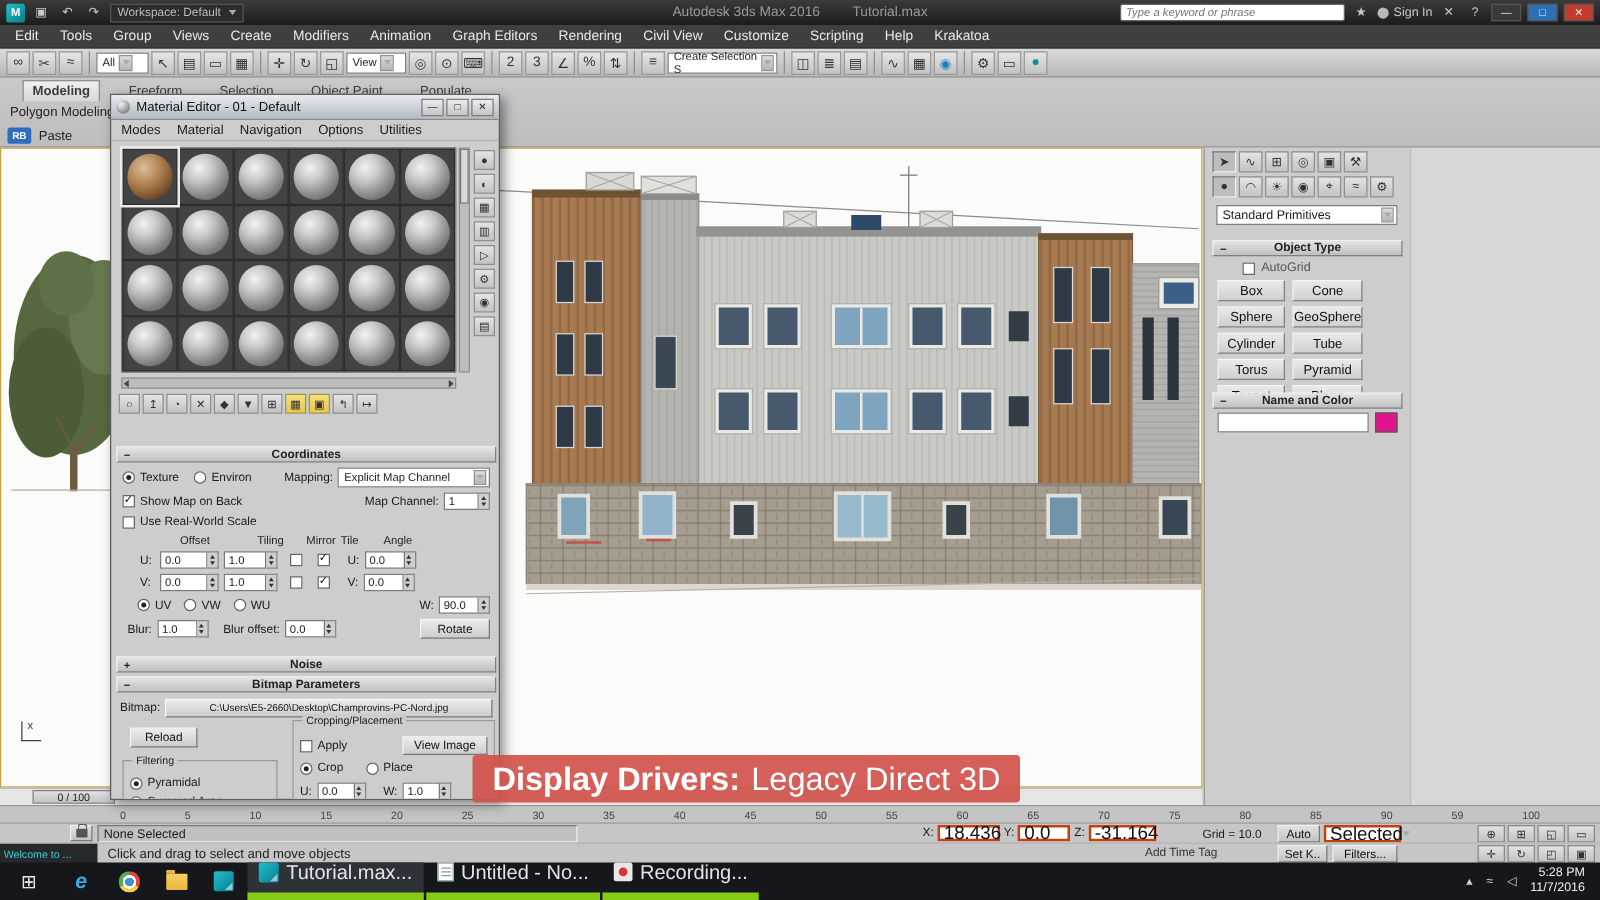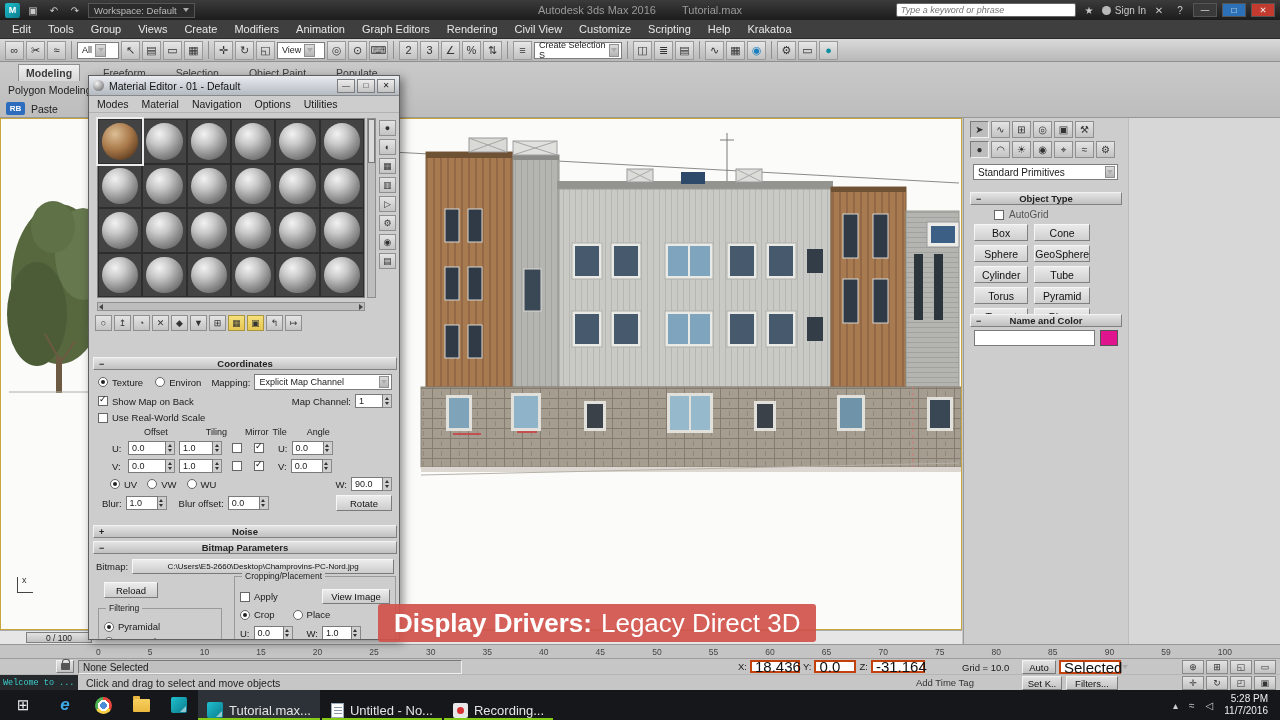--- a/index.html
+++ b/index.html
@@ -108,32 +108,32 @@
 .tgrip{position:absolute;left:26px;top:1px;width:66px;height:11px;background:linear-gradient(#e2e2e2,#c2c2c2);border:1px solid #808080;font-size:8.5px;display:flex;align-items:center;justify-content:center;color:#222}
 .trackbar{position:absolute;left:0;top:644px;width:1280px;height:14px;background:#c4c4c4;border-top:1px solid #989898;z-index:7}
 .ticks{display:flex;justify-content:space-between;padding:2px 48px 0 96px;font-size:8.5px;color:#444}
 .srow{position:absolute;left:0;width:1280px;height:16px;background:#c6c6c6;z-index:7}
 .sbtn{background:linear-gradient(#e2e2e2,#c2c2c2);border:1px solid;border-color:#f0f0f0 #7a7a7a #7a7a7a #f0f0f0;font-size:9.5px;display:flex;align-items:center;justify-content:center;color:#111}
 .sunken{border:1px solid;border-color:#7a7a7a #f0f0f0 #f0f0f0 #7a7a7a;background:#c0c0c0}
 .wfield{background:#fff;border:2px solid #c2410c;font-size:15px;display:flex;align-items:center;padding:0 3px;color:#111}
 .navicon{width:22px;height:14px;background:linear-gradient(#e2e2e2,#c2c2c2);border:1px solid #8a8a8a;font-size:9px;display:flex;align-items:center;justify-content:center;color:#333}
 .lock{position:relative;width:9px;height:7px;background:#555;border-radius:1px}
 .lock::before{content:"";position:absolute;left:1.5px;top:-4px;width:6px;height:4px;border:1.5px solid #555;border-bottom:none;border-radius:3px 3px 0 0}
-.listener{position:absolute;left:0;top:0;width:78px;height:16px;background:#26292b;color:#39cdcd;font-family:Liberation Mono, monospace;font-size:8.5px;display:flex;align-items:center;padding:0 3px;overflow:hidden}
+.listener{position:absolute;left:0;top:0;width:78px;height:16px;background:#26292b;color:#39cdcd;font-family:Liberation Sans, sans-serif;font-size:8.5px;display:flex;align-items:center;padding:0 3px;overflow:hidden}
 
 .taskbar{position:absolute;left:0;top:690px;width:1280px;height:30px;background:#15171b;display:flex;align-items:center;color:#ddd;z-index:60}
 .start{width:46px;height:30px;display:flex;align-items:center;justify-content:center;font-size:15px;color:#e8e8e8}
 .tbi{width:38px;height:30px;display:flex;align-items:center;justify-content:center}
 .edge-e{font-size:17px;font-weight:bold;font-style:italic;color:#3fa9e8}
 .chrome{width:17px;height:17px;border-radius:50%;background:radial-gradient(circle at center,#4a8cd8 0 3.5px,#fff 3.5px 5.5px,transparent 5.5px),conic-gradient(#e8453c 0 120deg,#f7d046 120deg 240deg,#4caf50 240deg 360deg)}
 .folder{width:17px;height:13px;background:linear-gradient(#f7cf5e,#eab83e);border-radius:1px;position:relative}
 .folder::before{content:"";position:absolute;top:-3px;left:0;width:7px;height:3px;background:#eab83e;border-radius:1px 1px 0 0}
 .maxicon{width:16px;height:16px;border-radius:2px;background:linear-gradient(135deg,#1fc0cf,#0b7b8c);position:relative}
 .maxicon::after{content:"";position:absolute;right:1px;bottom:1px;width:0;height:0;border-left:6px solid transparent;border-bottom:6px solid rgba(255,255,255,.55)}
-.task{height:30px;display:flex;align-items:flex-end;gap:6px;padding:0 9px;border-bottom:2px solid #84cc16;margin-right:2px;font-size:13px;color:#e4e4e4;white-space:nowrap}
+.task{height:30px;display:flex;align-items:flex-start;gap:6px;padding:0 9px;border-bottom:6px solid #84cc16;margin-right:2px;font-size:16px;color:#e4e4e4;white-space:nowrap}
 .task.active{background:#2d3138}
 .doc{width:13px;height:15px;background:#fff;border:1px solid #9aaabb;position:relative}
 .doc::before{content:"";position:absolute;left:2px;top:3px;width:8px;height:1px;background:#8899aa;box-shadow:0 3px 0 #8899aa,0 6px 0 #8899aa}
 .rec{width:15px;height:15px;border-radius:2px;background:#e8e8e8;position:relative}
 .rec::before{content:"";position:absolute;inset:4px;border-radius:50%;background:#d83434}
 .tray{margin-left:auto;display:flex;align-items:center;gap:11px;padding-right:12px}
 .trayicon{font-size:10px;color:#cfcfcf}
 .clock{display:flex;flex-direction:column;align-items:flex-end;font-size:10px;line-height:1.25;color:#eee}
 </style>
 </head>
@@ -520,21 +520,21 @@
       <div class="rollhead">
           <span class="pm">−</span>
           <span>Coordinates</span>
         </div>
       <div class="rollbody">
         <div class="crow">
           <span class="rd on"></span>
             <span>Texture</span>
           <span class="rd" style="margin-left:8px"></span>
             <span>Environ</span>
-          <span style="margin-left:6px">Mapping:</span>
+          <span style="margin-left:22px">Mapping:</span>
           <span class="mcombo" style="flex:1">
               <span style="flex:1">Explicit Map Channel</span>
               <span class="ar">
                 <span class="arr-d"></span>
               </span>
             </span>
         </div>
         <div class="crow">
           <span class="cb on"></span>
             <span>Show Map on Back</span>

